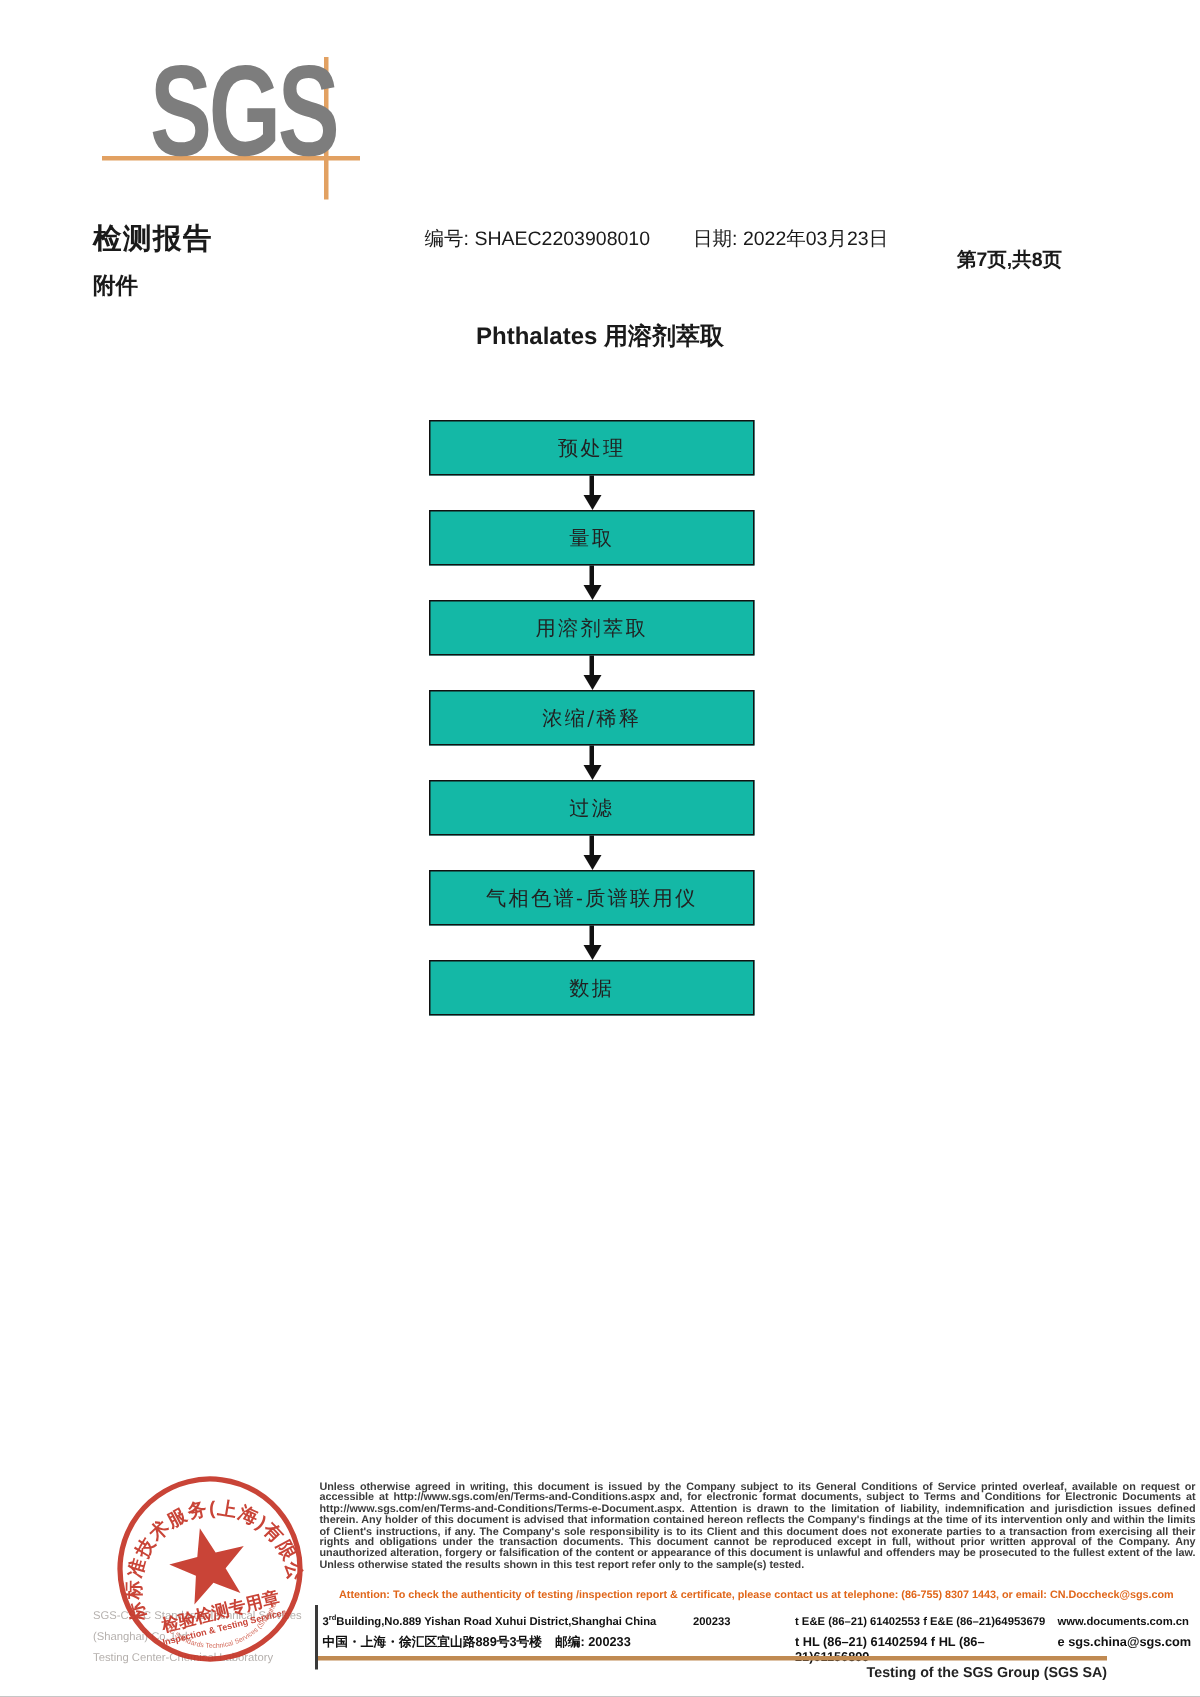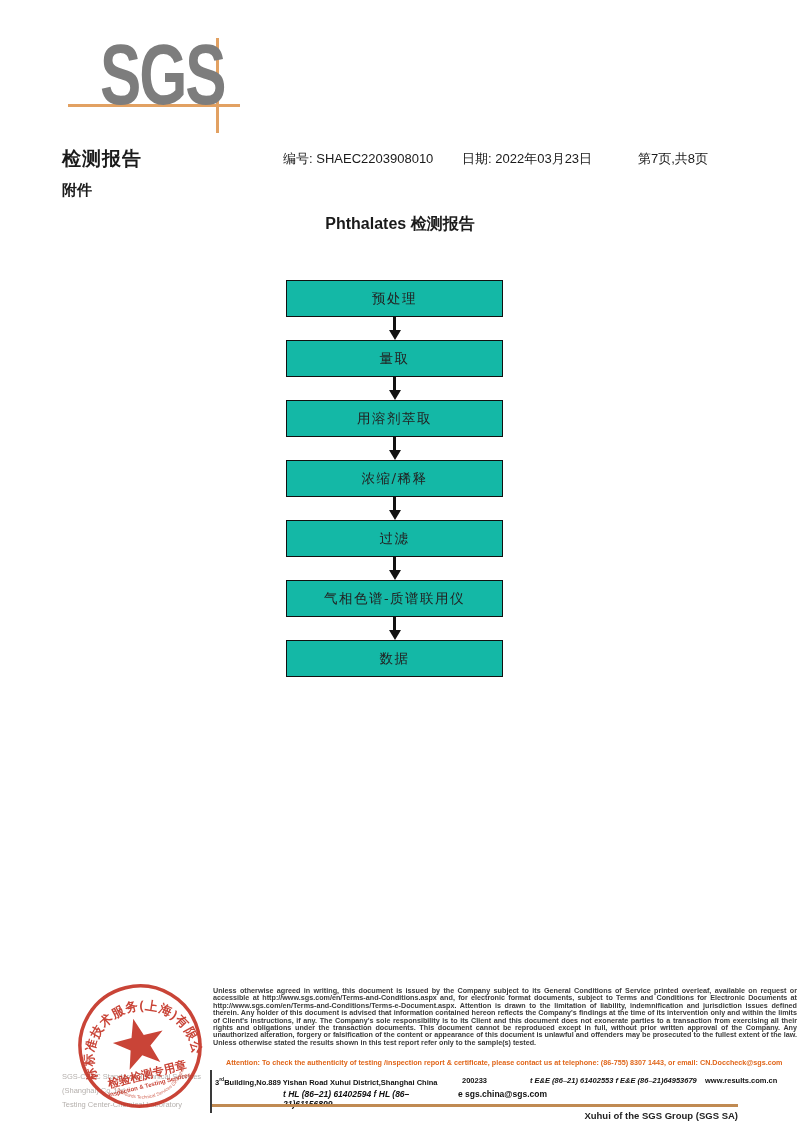--- a/index.html
+++ b/index.html
@@ -15,21 +15,21 @@
   .logo-text {
     position:absolute; left:100px; top:42px; font-size:86px; font-weight:bold;
     color:#7d7d7d; line-height:64px; letter-spacing:-3px;
     transform:scaleX(.72); transform-origin:left top;
     font-family:"Liberation Sans", sans-serif;
   }
   
   .hdr-title { position:absolute; left:62px; top:146px; font-size:19px; font-weight:bold; letter-spacing:1px; }
   .hdr-no   { position:absolute; left:283px; top:150px; font-size:13px; }
   .hdr-date { position:absolute; left:462px; top:150px; font-size:13px; }
-  .hdr-page { position:absolute; left:638px; top:150px; font-size:13px; }
+  .hdr-page { position:absolute; left:638px; top:164px; font-size:13px;font-weight:bold; }
   .hdr-attachment { position:absolute; left:62px; top:181px; font-size:15px; font-weight:bold;font-family:Liberation Serif, serif; }
   
   .fc-title { position:absolute; left:0; top:214px; width:800px; text-align:center; font-size:16px; font-weight:bold; }
   .flowchart { position:absolute; left:286px; top:280px; width:217px; }
   .fc-box {
     width:217px; height:37px; border:1px solid #111; background:#14b8a6;
     display:flex; align-items:center; justify-content:center;
     font-family:"DejaVu Serif", serif; font-size:13.5px; color:#222; letter-spacing:1.5px;
   }
   .fc-arrow { height:23px; display:flex; flex-direction:column; align-items:center; }
@@ -45,21 +45,21 @@
   }
   .attention {
     position:absolute; left:226px; top:1059px; width:584px;
     font-size:7.2px; line-height:7.5px; color:#e0661a; font-weight:bold;
   }
   .addr-bar { position:absolute; left:210px; top:1070px; width:1.5px; height:43px; background:#3a3a3a; }
   .addr-row-en { position:absolute; left:215px; top:1076px; width:582px; display:flex; font-size:7.5px; color:#111; font-weight:bold; }
   .addr-row-cn { position:absolute; left:215px; top:1089px; width:582px; display:flex; font-size:8.5px; color:#111; font-weight:bold; }
   .addr-col-a { width:247px; }
   .addr-col-b { width:68px; }
-  .addr-col-c { width:175px;font-style:italic; }
+  .addr-col-c { width:175px; }
   .addr-col-d { width:92px; }
   .addr-row-en sup { font-size:5px; }
   .foot-rule { position:absolute; left:212px; top:1104px; width:526px; height:2.5px; background:#c08a52; }
   .member { position:absolute; left:438px; top:1110px; width:300px; text-align:right; font-size:9.5px; font-weight:bold; color:#222; }
   .stamp text { font-family:"Liberation Sans", sans-serif; }
 </style>
 </head>
 <body>
 
 <div class="page">
@@ -73,21 +73,21 @@
     <span>编号:</span>
     <span>SHAEC2203908010</span>
   </div>
   <div class="hdr-date">
     <span>日期:</span>
     <span>2022年03月23日</span>
   </div>
   <div class="hdr-page">第7页,共8页</div>
   <div class="hdr-attachment">附件</div>
 
-  <div class="fc-title">Phthalates 检测报告</div>
+  <div class="fc-title">Phthalates 用溶剂萃取</div>
 
   <div class="flowchart">
     <div class="fc-box">预处理</div>
     <div class="fc-arrow">
         <div class="stem"></div>
         <div class="head"></div>
       </div>
     <div class="fc-box">量取</div>
     <div class="fc-arrow">
         <div class="stem"></div>
@@ -139,24 +139,25 @@
   </svg>
 
   <div class="legal">Unless otherwise agreed in writing, this document is issued by the Company subject to its General Conditions of Service printed overleaf, available on request or accessible at http://www.sgs.com/en/Terms-and-Conditions.aspx and, for electronic format documents, subject to Terms and Conditions for Electronic Documents at http://www.sgs.com/en/Terms-and-Conditions/Terms-e-Document.aspx. Attention is drawn to the limitation of liability, indemnification and jurisdiction issues defined therein. Any holder of this document is advised that information contained hereon reflects the Company's findings at the time of its intervention only and within the limits of Client's instructions, if any. The Company's sole responsibility is to its Client and this document does not exonerate parties to a transaction from exercising all their rights and obligations under the transaction documents. This document cannot be reproduced except in full, without prior written approval of the Company. Any unauthorized alteration, forgery or falsification of the content or appearance of this document is unlawful and offenders may be prosecuted to the fullest extent of the law. Unless otherwise stated the results shown in this test report refer only to the sample(s) tested.</div>
   <div class="attention">Attention: To check the authenticity of testing /inspection report &amp; certificate, please contact us at telephone: (86-755) 8307 1443, or email: CN.Doccheck@sgs.com</div>
 
   <div class="addr-bar"></div>
   <div class="addr-row-en">
     <div class="addr-col-a"><span>3</span><sup>rd</sup><span>Building,No.889 Yishan Road Xuhui District,Shanghai China</span></div>
     <div class="addr-col-b">200233</div>
     <div class="addr-col-c">t E&amp;E (86–21) 61402553   f E&amp;E (86–21)64953679</div>
-    <div class="addr-col-d">www.results.com.cn</div>
+    <div class="addr-col-d">www.documents.com.cn</div>
   </div>
   <div class="addr-row-cn">
+    <div class="addr-col-a"><span>中国・上海・徐汇区宜山路889号3号楼</span>　<span>邮编:</span> <span>200233</span></div>
     <div class="addr-col-b"></div>
     <div class="addr-col-c">t HL (86–21) 61402594   f HL (86–21)61156899</div>
     <div class="addr-col-d">e  sgs.china@sgs.com</div>
   </div>
 
   <div class="foot-rule"></div>
-  <div class="member">Xuhui of the SGS Group (SGS SA)</div>
+  <div class="member">Testing of the SGS Group (SGS SA)</div>
 
 </div>
 
 </body></html>

